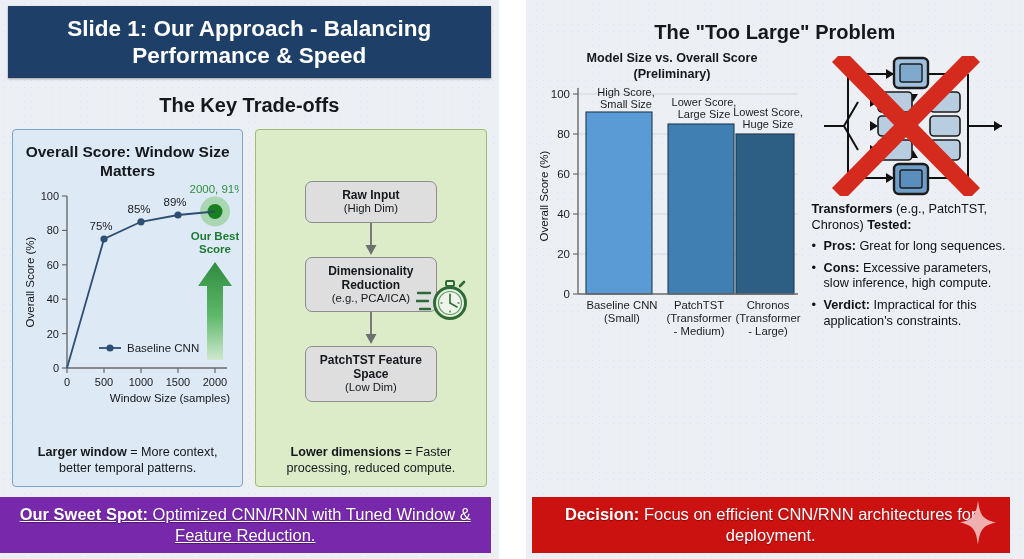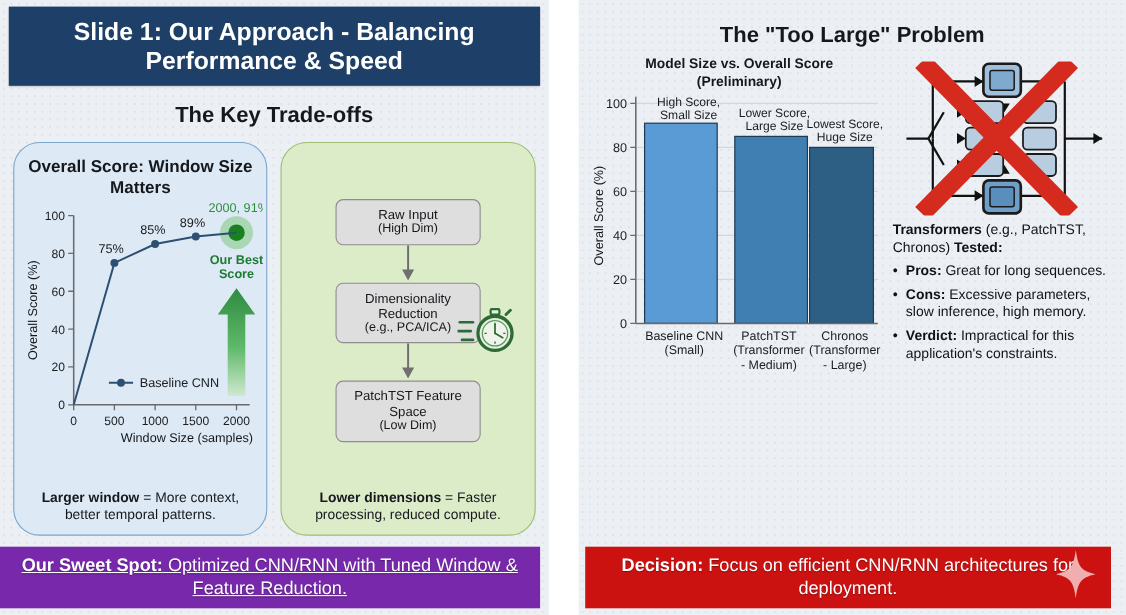--- a/index.html
+++ b/index.html
@@ -30,39 +30,39 @@
   }
   #slide1 .slide-header{height:72px;font-size:22.5px;line-height:27px;margin:6px 8px 0 8px;}
   #slide2 .slide-header{height:58px;font-size:22.5px;line-height:27px;margin:6px 10px 0 6px;}
 
   .section-title{text-align:center;font-weight:bold;font-size:20px;color:#15181c;}
   #slide1 .section-title{margin-top:16px;}
   #slide2 .section-title{margin-top:21px;}
 
   
   .panels{display:flex;gap:12px;padding:12px 12px 0 12px;flex:1 1 auto;}
-  .panel{flex:1 1 0;border-radius:24px;display:flex;flex-direction:column;
+  .panel{flex:1 1 0;border-radius:4px;display:flex;flex-direction:column;
          padding:8px 8px 6px 8px;box-sizing:border-box;}
   .panel.blue{background:#dde9f5;border:1.6px solid #7aa6cc;}
   .panel.green{background:#dcecc9;border:1.6px solid #9dbd74;}
   .panel-title{text-align:center;font-weight:bold;font-size:15.5px;line-height:19px;color:#15181c;margin:4px 0 2px;}
   .panel-foot{text-align:center;font-size:12.6px;line-height:15.5px;color:#15181c;padding:4px 4px 4px;}
   .panel-foot b{font-weight:bold;}
   .panel-mid{flex:1 1 auto;position:relative;}
 
   
   .linechart{position:relative;width:100%;height:100%;}
   .linechart svg{position:absolute;left:0;top:0;}
 
   
   .flow{position:relative;width:100%;height:100%;display:flex;flex-direction:column;
         align-items:center;justify-content:center;gap:0;padding-top:2px;}
   .flowbox{width:132px;background:#dedede;border:1.3px solid #8d8d8d;border-radius:7px;
            text-align:center;padding:6px 4px;box-sizing:border-box;}
-  .flowbox .l1{font-weight:normal;font-size:12px;line-height:14px;color:#15181c;}
+  .flowbox .l1{font-weight:bold;font-size:12px;line-height:14px;color:#15181c;}
   .flowbox .l2{font-size:11.4px;line-height:13.5px;color:#15181c;}
   .flowarrow{width:14px;height:34px;position:relative;}
   .flowarrow svg{display:block;}
   .stopwatch{position:absolute;right:6px;top:calc(50% - 14px);}
 
   
   .banner{position:relative;z-index:3;color:#fff;text-align:center;font-size:16.5px;
           line-height:21px;display:flex;align-items:center;justify-content:center;
           text-shadow:0 1px 1px rgba(0,0,0,.35);}
   .banner b{font-weight:bold;}
@@ -369,21 +369,21 @@
               </g>
             </svg>
           </div>
 
           <div class="txtblock">
             <p class="lead">
               <b>Transformers</b><span> (e.g., PatchTST, Chronos) </span><b>Tested:</b>
             </p>
             <ul class="bullets">
               <li><b>Pros:</b><span> Great for long sequences.</span></li>
-              <li><b>Cons:</b><span> Excessive parameters, slow inference, high memory.</span></li>
+              <li><b>Cons:</b><span> Excessive parameters, slow inference, high compute.</span></li>
               <li><b>Verdict:</b><span> Impractical for this application's constraints.</span></li>
             </ul>
           </div>
         </div>
       </div>
 
       <div class="banner">
         <span><b>Decision:</b><span> Focus on efficient CNN/RNN architectures for deployment.</span></span>
         <span class="sparkle">
           <svg width="36" height="44" viewBox="0 0 36 44">

